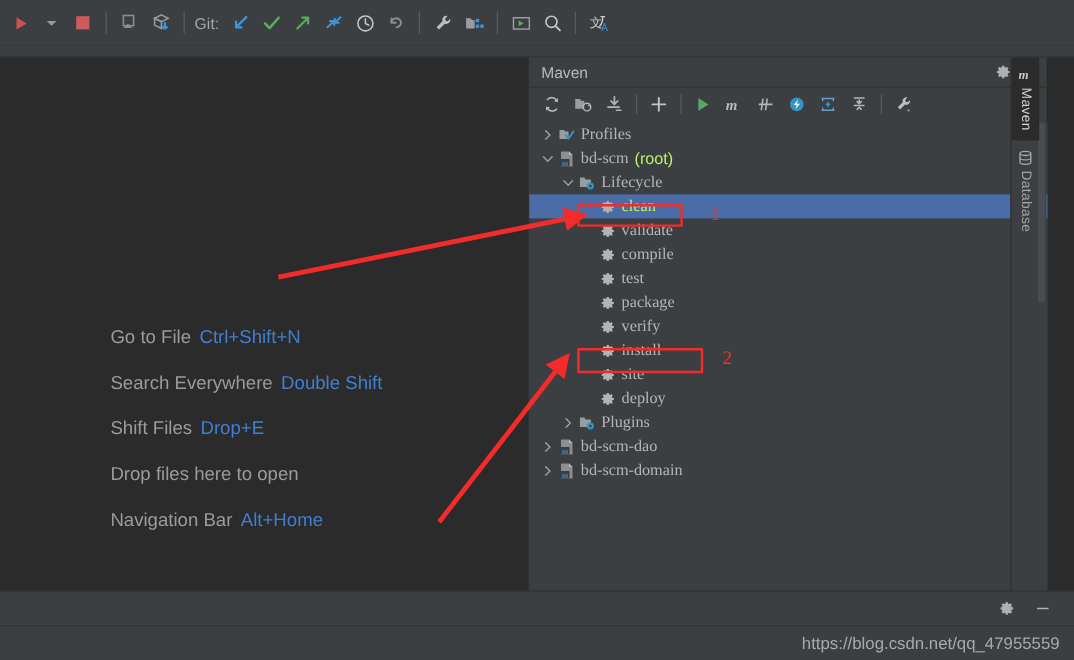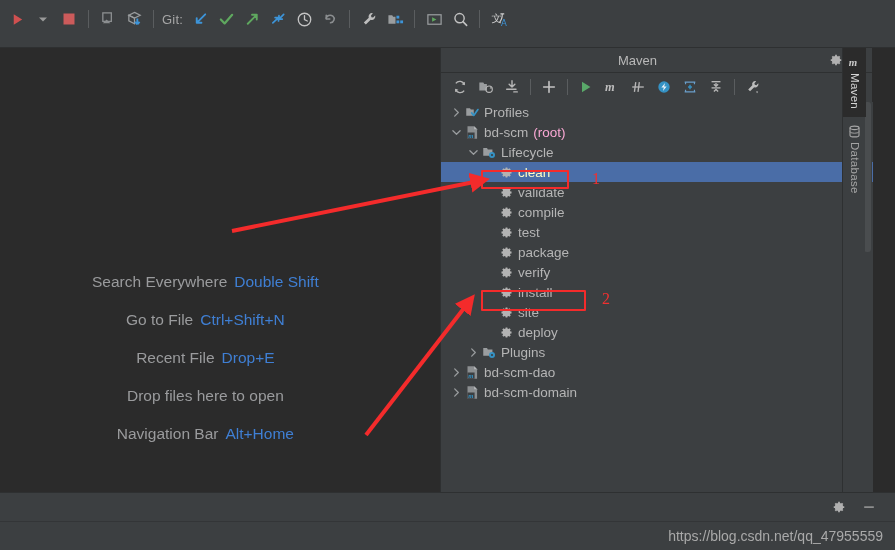--- a/index.html
+++ b/index.html
@@ -2,21 +2,21 @@
 <html><head>
 <meta charset="utf-8">
 <style>
   * { box-sizing: border-box; margin: 0; padding: 0; }
   html, body {
     width: 895px; height: 550px;
     background: #2b2b2b;
     font-family: "Liberation Sans", sans-serif;
     overflow: hidden;
   }
-  #app { position: relative; width: 865px; height: 550px; text-align: center; }
+  #app { position: relative; width: 865px; height: 550px; }
 
   
   .toolbar {
     position: absolute; left: 0; top: 0; width: 895px; height: 38px;
     background: #3c3f41;
     display: flex; align-items: center; padding-left: 4px;
   }
   .tb-btn {
     width: 26px; height: 26px;
     display: flex; align-items: center; justify-content: center;
@@ -76,25 +76,25 @@
 
   
   .tree {
     position: absolute; left: 0; top: 54px; width: 432px; height: 390px;
     background: #3c3f41; overflow: hidden;
   }
   .trow {
     position: relative; height: 20px; display: flex; align-items: center;
     width: 100%; color: #b5b5b5; font-size: 13.5px; white-space: nowrap;
   }
-  .trow.sel { background: #4a6da7; color: #fef9c3; }
+  .trow.sel { background: #4a6da7; color: #bef264; }
   .arrow-cell { width: 14px; display: flex; align-items: center; justify-content: center; flex: none; }
   .tico { width: 18px; display: flex; align-items: center; justify-content: center; flex: none; }
-  .tlabel { margin-left: 3px; }
-  .tsub { color: #f9a8d4; margin-left: 5px; }
+  .tlabel { margin-left: 3px; font-family: Liberation Serif, serif; }
+  .tsub { color: #bef264; margin-left: 5px; }
 
   
   .tree-scroll {
     position: absolute; right: 0; top: 54px; width: 9px; height: 390px;
     background: #3c3f41;
   }
   .tree-scroll .thumb {
     position: absolute; top: 0; left: 1px; width: 7px; height: 150px;
     background: #4a4d4f; border-radius: 3px;
   }
@@ -259,27 +259,27 @@
         <path d="M10.5 3 L14.5 3 M12.5 3 C12.5 8 11 10.5 9.5 12" stroke="#cfcfcf" stroke-width="1.2" fill="none"></path>
         <text x="11" y="16" font-family="DejaVu Sans, sans-serif" font-size="9" fill="#3d94d8">A</text>
       </svg>
     </div>
   </div>
   <div class="toolbar-underline"></div>
 
   <div class="editor">
     <div class="hints">
       <div class="hint-row">
+        <span class="hint-name">Go to File</span><span class="hint-key">Ctrl+Shift+N</span>
+      </div>
+      <div class="hint-row">
         <span class="hint-name">Search Everywhere</span><span class="hint-key">Double Shift</span>
       </div>
       <div class="hint-row">
-        <span class="hint-name">Go to File</span><span class="hint-key">Ctrl+Shift+N</span>
-      </div>
-      <div class="hint-row">
-        <span class="hint-name">Recent File</span><span class="hint-key">Drop+E</span>
+        <span class="hint-name">Shift Files</span><span class="hint-key">Drop+E</span>
       </div>
       <div class="hint-row">
         <span class="hint-name">Drop files here to open</span>
       </div>
       <div class="hint-row">
         <span class="hint-name">Navigation Bar</span><span class="hint-key">Alt+Home</span>
       </div>
     </div>
   </div>
 

